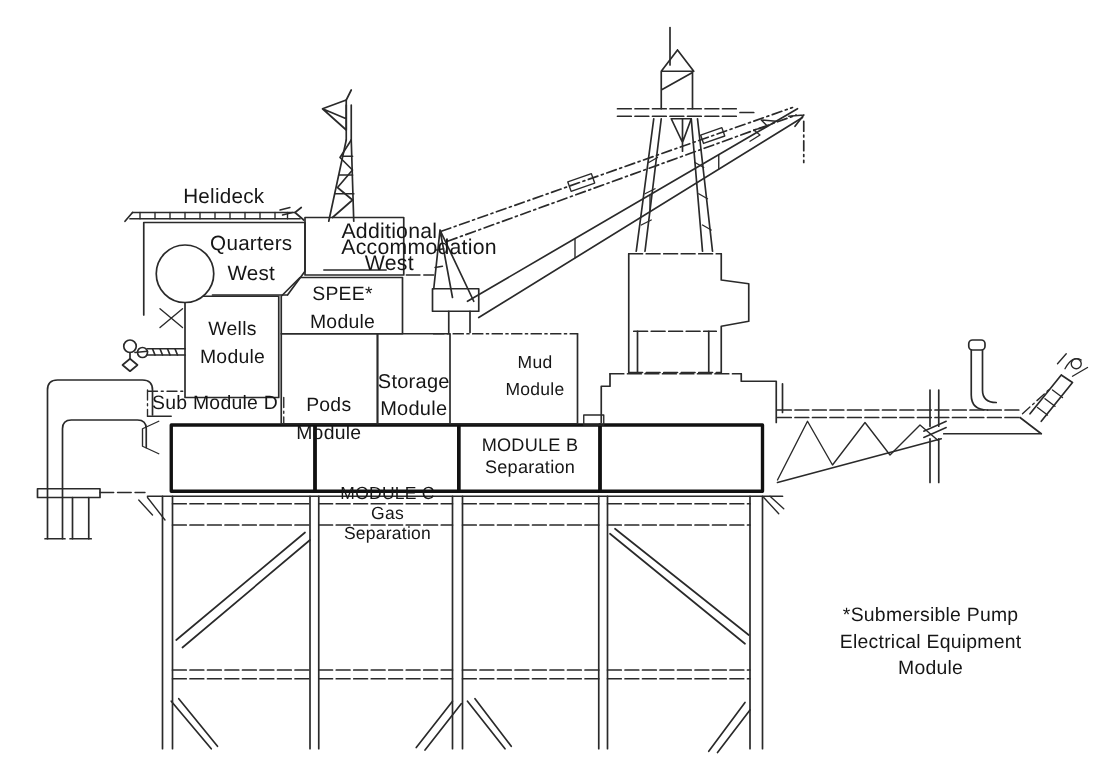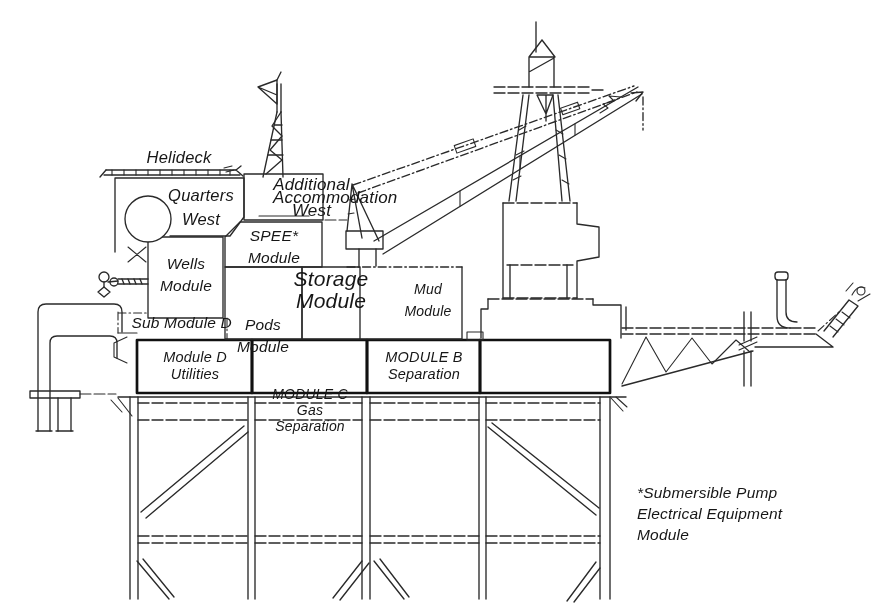--- a/index.html
+++ b/index.html
@@ -7,36 +7,36 @@
     --bold:#111111;
     --text:#161616;
     --bg:#ffffff;
   }
   html,body{margin:0;padding:0;}
   body{
     width:883px;height:613px;overflow:hidden;
     background:var(--bg);
     font-family:"Liberation Sans", sans-serif;
   }
-  .stage{position:relative;width:769px;height:613px;background:var(--bg);font-style:italic;}
+  .stage{position:relative;width:769px;height:613px;background:var(--bg);}
   svg.art{position:absolute;left:0;top:0;}
   svg.art path, svg.art line, svg.art rect, svg.art circle, svg.art polyline{
     fill:none;stroke:var(--ink);stroke-width:1.35;stroke-linecap:round;stroke-linejoin:round;
   }
   svg.art .bold{stroke:var(--bold);stroke-width:2.7;}
   svg.art .thin{stroke-width:1.1;}
   svg.art .fillw{fill:var(--bg);}
   svg.art .dsh{stroke-dasharray:11 3;}
   svg.art .dshdot{stroke-dasharray:8 3 1.6 3;}
   .lbl{
     position:absolute;color:var(--text);text-align:center;
     letter-spacing:.2px;white-space:nowrap;
   }
   .lbl div{white-space:nowrap;}
-  .left{text-align:left;}
+  .left{text-align:center;}
 </style>
 </head>
 <body>
 
 <div class="stage">
 
   <svg class="art" width="883" height="613" viewBox="0 0 883 613">
 
     <g>
       <path d="M118,397 H626"></path>
@@ -199,38 +199,34 @@
   <div class="lbl" style="left:146px;top:253px;width:80px;font-size:15.5px;line-height:22px;">
     <div>Wells</div>
     <div>Module</div>
   </div>
 
   <div class="lbl" style="left:224px;top:278px;width:78px;font-size:15.5px;line-height:22px;margin-top:36px;">
     <div>Pods</div>
     <div>Module</div>
   </div>
 
-  <div class="lbl" style="left:292px;top:268px;width:78px;font-size:21px;line-height:22px;">
+  <div class="lbl" style="left:292px;top:295px;width:78px;font-size:16px;line-height:22px;">
     <div>Storage</div>
     <div>Module</div>
   </div>
 
   <div class="lbl" style="left:388px;top:278px;width:80px;font-size:14px;line-height:22px;">
     <div>Mud</div>
     <div>Module</div>
   </div>
 
-  <div class="lbl" style="left:112px;top:314px;width:120px;font-size:15.5px;text-align:right;">
+  <div class="lbl" style="left:112px;top:314px;width:120px;font-size:15.5px;">
     <div>Sub Module D</div>
   </div>
 
-  <div class="lbl" style="left:139px;top:349px;width:112px;font-size:14.5px;line-height:17px;">
-    <div>Module D</div>
-    <div>Utilities</div>
-  </div>
 
   <div class="lbl" style="left:254px;top:342px;width:112px;font-size:14px;line-height:16px;margin-top:44px;">
     <div>MODULE C</div>
     <div>Gas</div>
     <div>Separation</div>
   </div>
 
   <div class="lbl" style="left:369px;top:349px;width:110px;font-size:14.5px;line-height:17px;">
     <div>MODULE B</div>
     <div>Separation</div>

